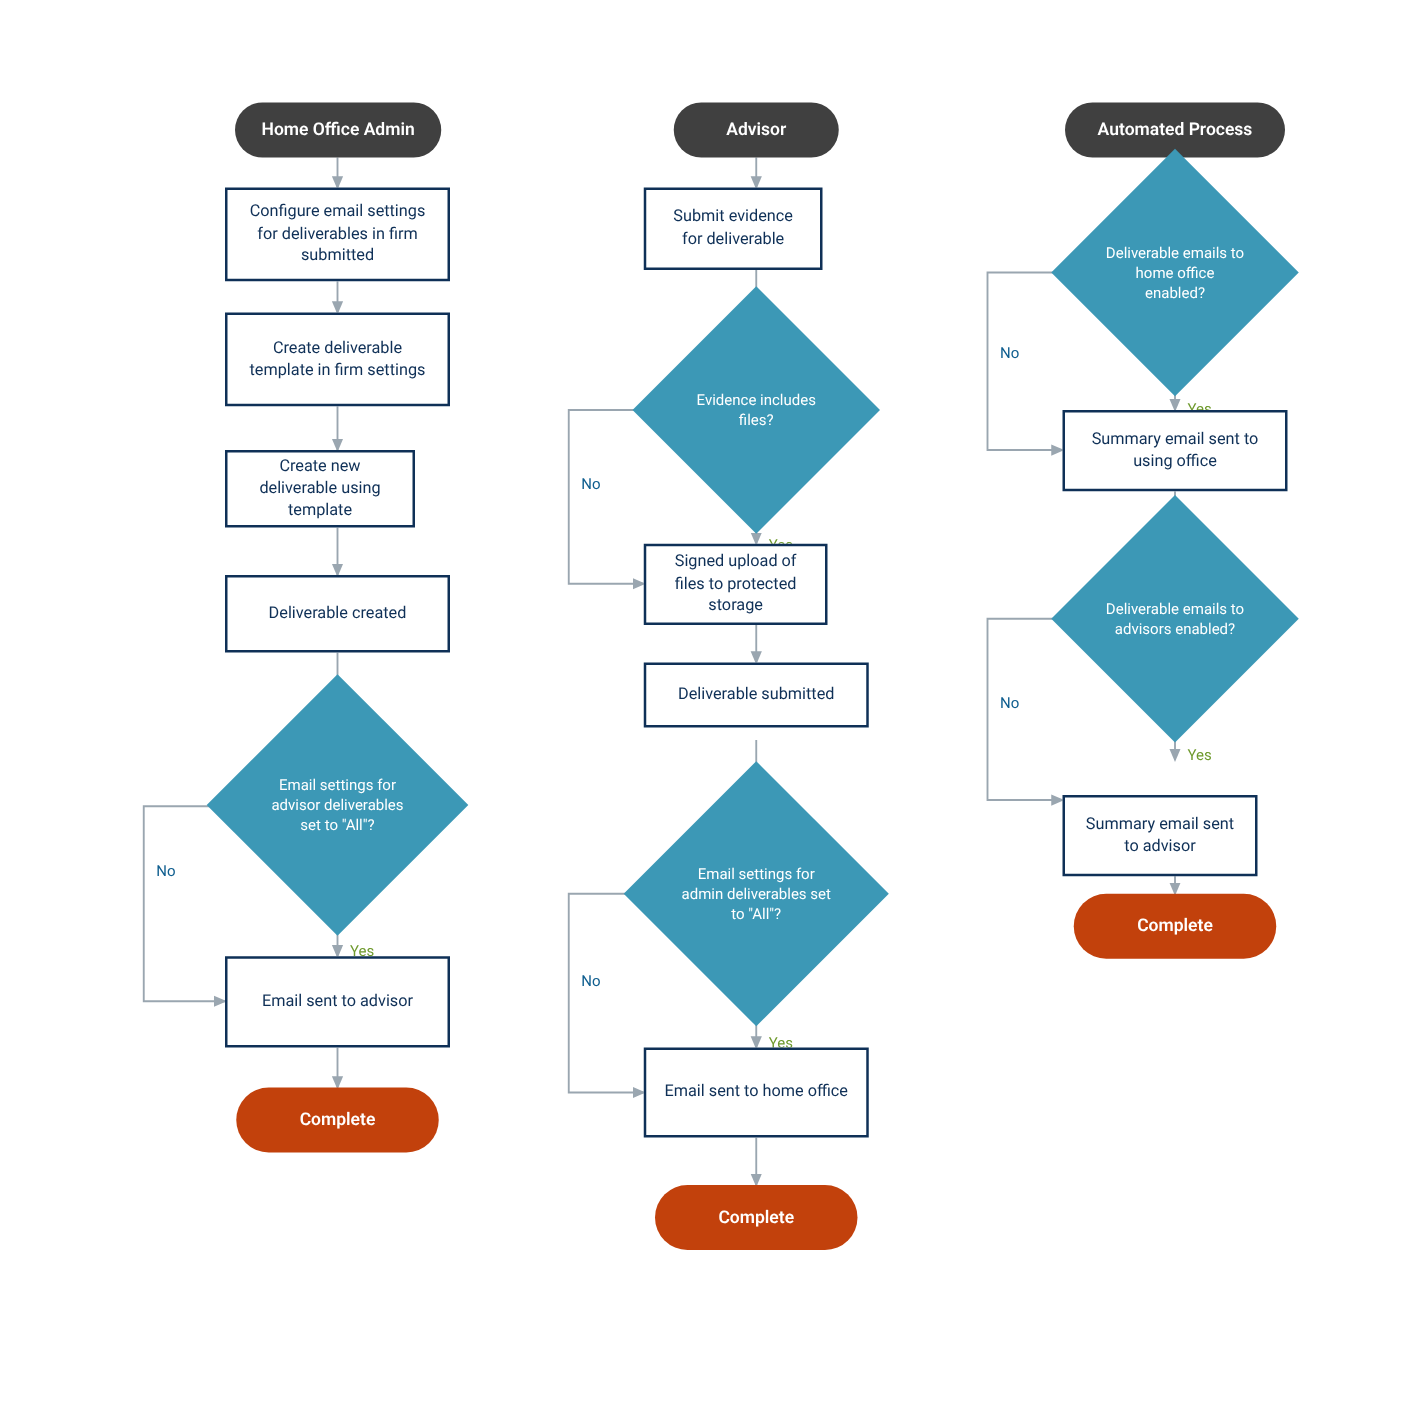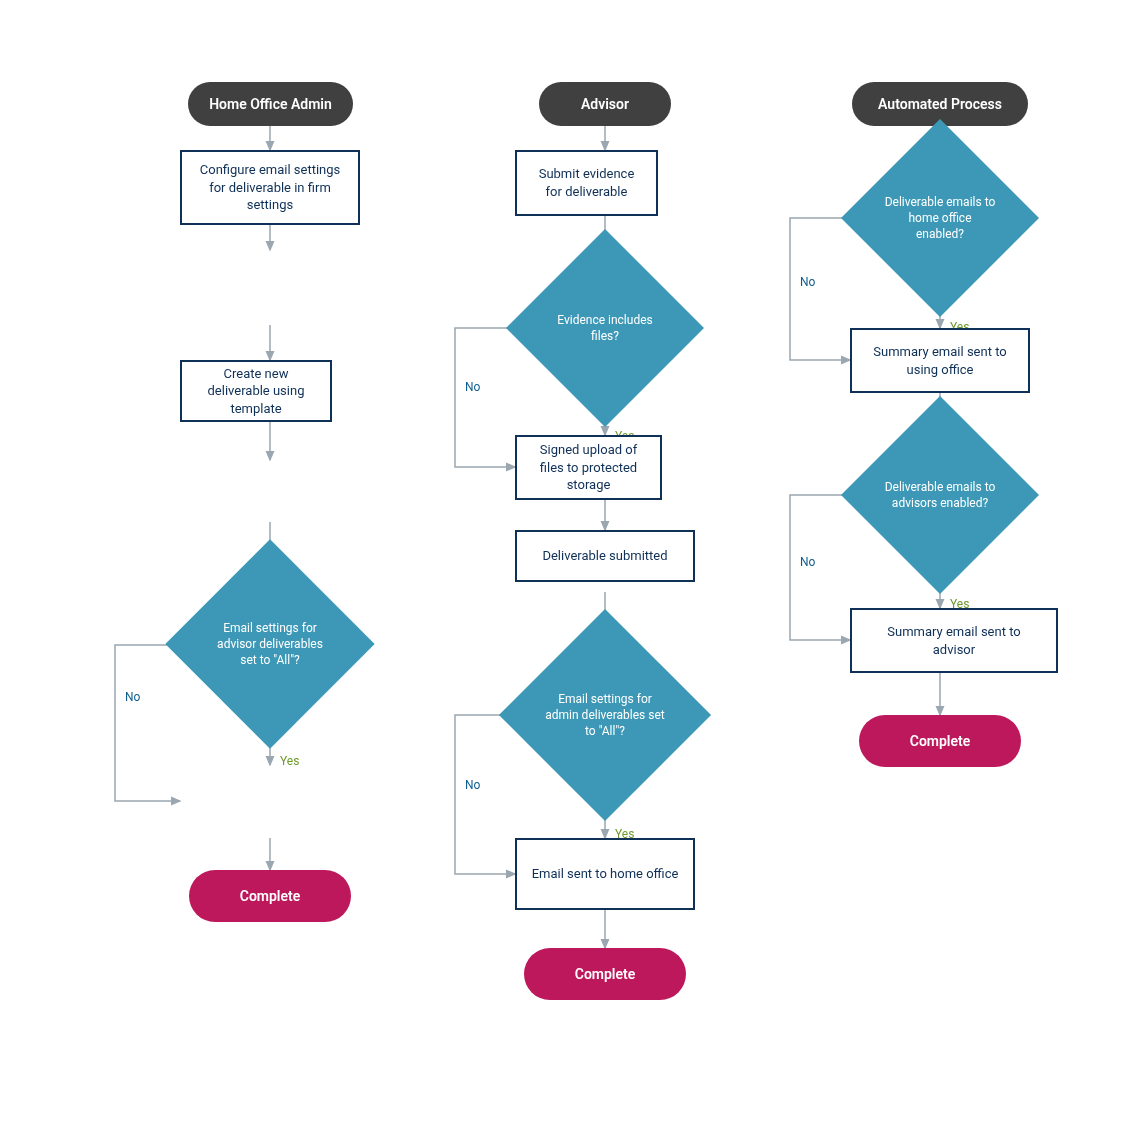--- a/index.html
+++ b/index.html
@@ -20,21 +20,21 @@
     display: flex;
     align-items: center;
     justify-content: center;
     font-size: 14px;
     font-weight: 600;
     text-align: center;
     box-sizing: border-box;
     padding: 0 18px;
   }
   .pill.start { background: #404040; }
-  .pill.end   { background: #be185d; }
+  .pill.end   { background: #c2410c; }
   .process-box {
     position: absolute;
     background: #ffffff;
     border: 2px solid #0F3057;
     box-sizing: border-box;
     display: flex;
     align-items: center;
     justify-content: center;
     text-align: center;
     color: #0F3057;
@@ -116,33 +116,36 @@
     <line x1="940" y1="565" x2="940" y2="608" stroke="#9AA6B0" stroke-width="1.5" marker-end="url(#arrow)"></line>
     <line x1="940" y1="673" x2="940" y2="715" stroke="#9AA6B0" stroke-width="1.5" marker-end="url(#arrow)"></line>
 
     <polyline points="870,218 790,218 790,360 850,360" fill="none" stroke="#9AA6B0" stroke-width="1.5" marker-end="url(#arrow)"></polyline>
 
     <polyline points="870,495 790,495 790,640 850,640" fill="none" stroke="#9AA6B0" stroke-width="1.5" marker-end="url(#arrow)"></polyline>
   </svg>
 
   <div class="pill start" style="left:188px; top:82px; width:165px; height:44px;">Home Office Admin</div>
 
-  <div class="process-box" style="left:180px; top:150px; width:180px; height:75px;">Configure email settings for deliverable in firm settings</div>
+  <div class="process-box" style="left:180px; top:150px; width:180px; height:75px;">Configure email settings for deliverables in firm submitted</div>
 
+  <div class="process-box" style="left:180px; top:250px; width:180px; height:75px;">Create deliverable template in firm settings</div>
 
   <div class="process-box" style="left:180px; top:360px; width:152px; height:62px;text-align:center;">Create new deliverable using template</div>
 
+  <div class="process-box" style="left:180px; top:460px; width:180px; height:62px;">Deliverable created</div>
 
   <div class="decision" style="left:196px; top:570px; width:148px; height:148px;">
     <div class="diamond"></div>
     <div class="dlabel">Email settings for advisor deliverables set to "All"?</div>
   </div>
   <div class="flowlabel yes" style="left:280px; top:732px;">Yes</div>
   <div class="flowlabel no" style="left:125px; top:690px;">No</div>
 
+  <div class="process-box" style="left:180px; top:765px; width:180px; height:73px;">Email sent to advisor</div>
 
   <div class="pill end" style="left:189px; top:870px; width:162px; height:52px;">Complete</div>
 
   <div class="pill start" style="left:539px; top:82px; width:132px; height:44px;">Advisor</div>
 
   <div class="process-box" style="left:515px; top:150px; width:143px; height:66px;">Submit evidence for deliverable</div>
 
   <div class="decision" style="left:535px; top:258px; width:140px; height:140px;">
     <div class="diamond"></div>
     <div class="dlabel">Evidence includes files?</div>
@@ -176,17 +179,17 @@
 
   <div class="process-box" style="left:850px; top:328px; width:180px; height:65px;">Summary email sent to using office</div>
 
   <div class="decision" style="left:870px; top:425px; width:140px; height:140px;">
     <div class="diamond"></div>
     <div class="dlabel">Deliverable emails to advisors enabled?</div>
   </div>
   <div class="flowlabel yes" style="left:950px; top:575px;">Yes</div>
   <div class="flowlabel no" style="left:800px; top:555px;">No</div>
 
-  <div class="process-box" style="left:850px; top:608px; width:208px; height:65px;">Summary email sent to advisor</div>
+  <div class="process-box" style="left:850px; top:636px; width:156px; height:65px;">Summary email sent to advisor</div>
 
   <div class="pill end" style="left:859px; top:715px; width:162px; height:52px;">Complete</div>
 
 </div>
 
 </body></html>

